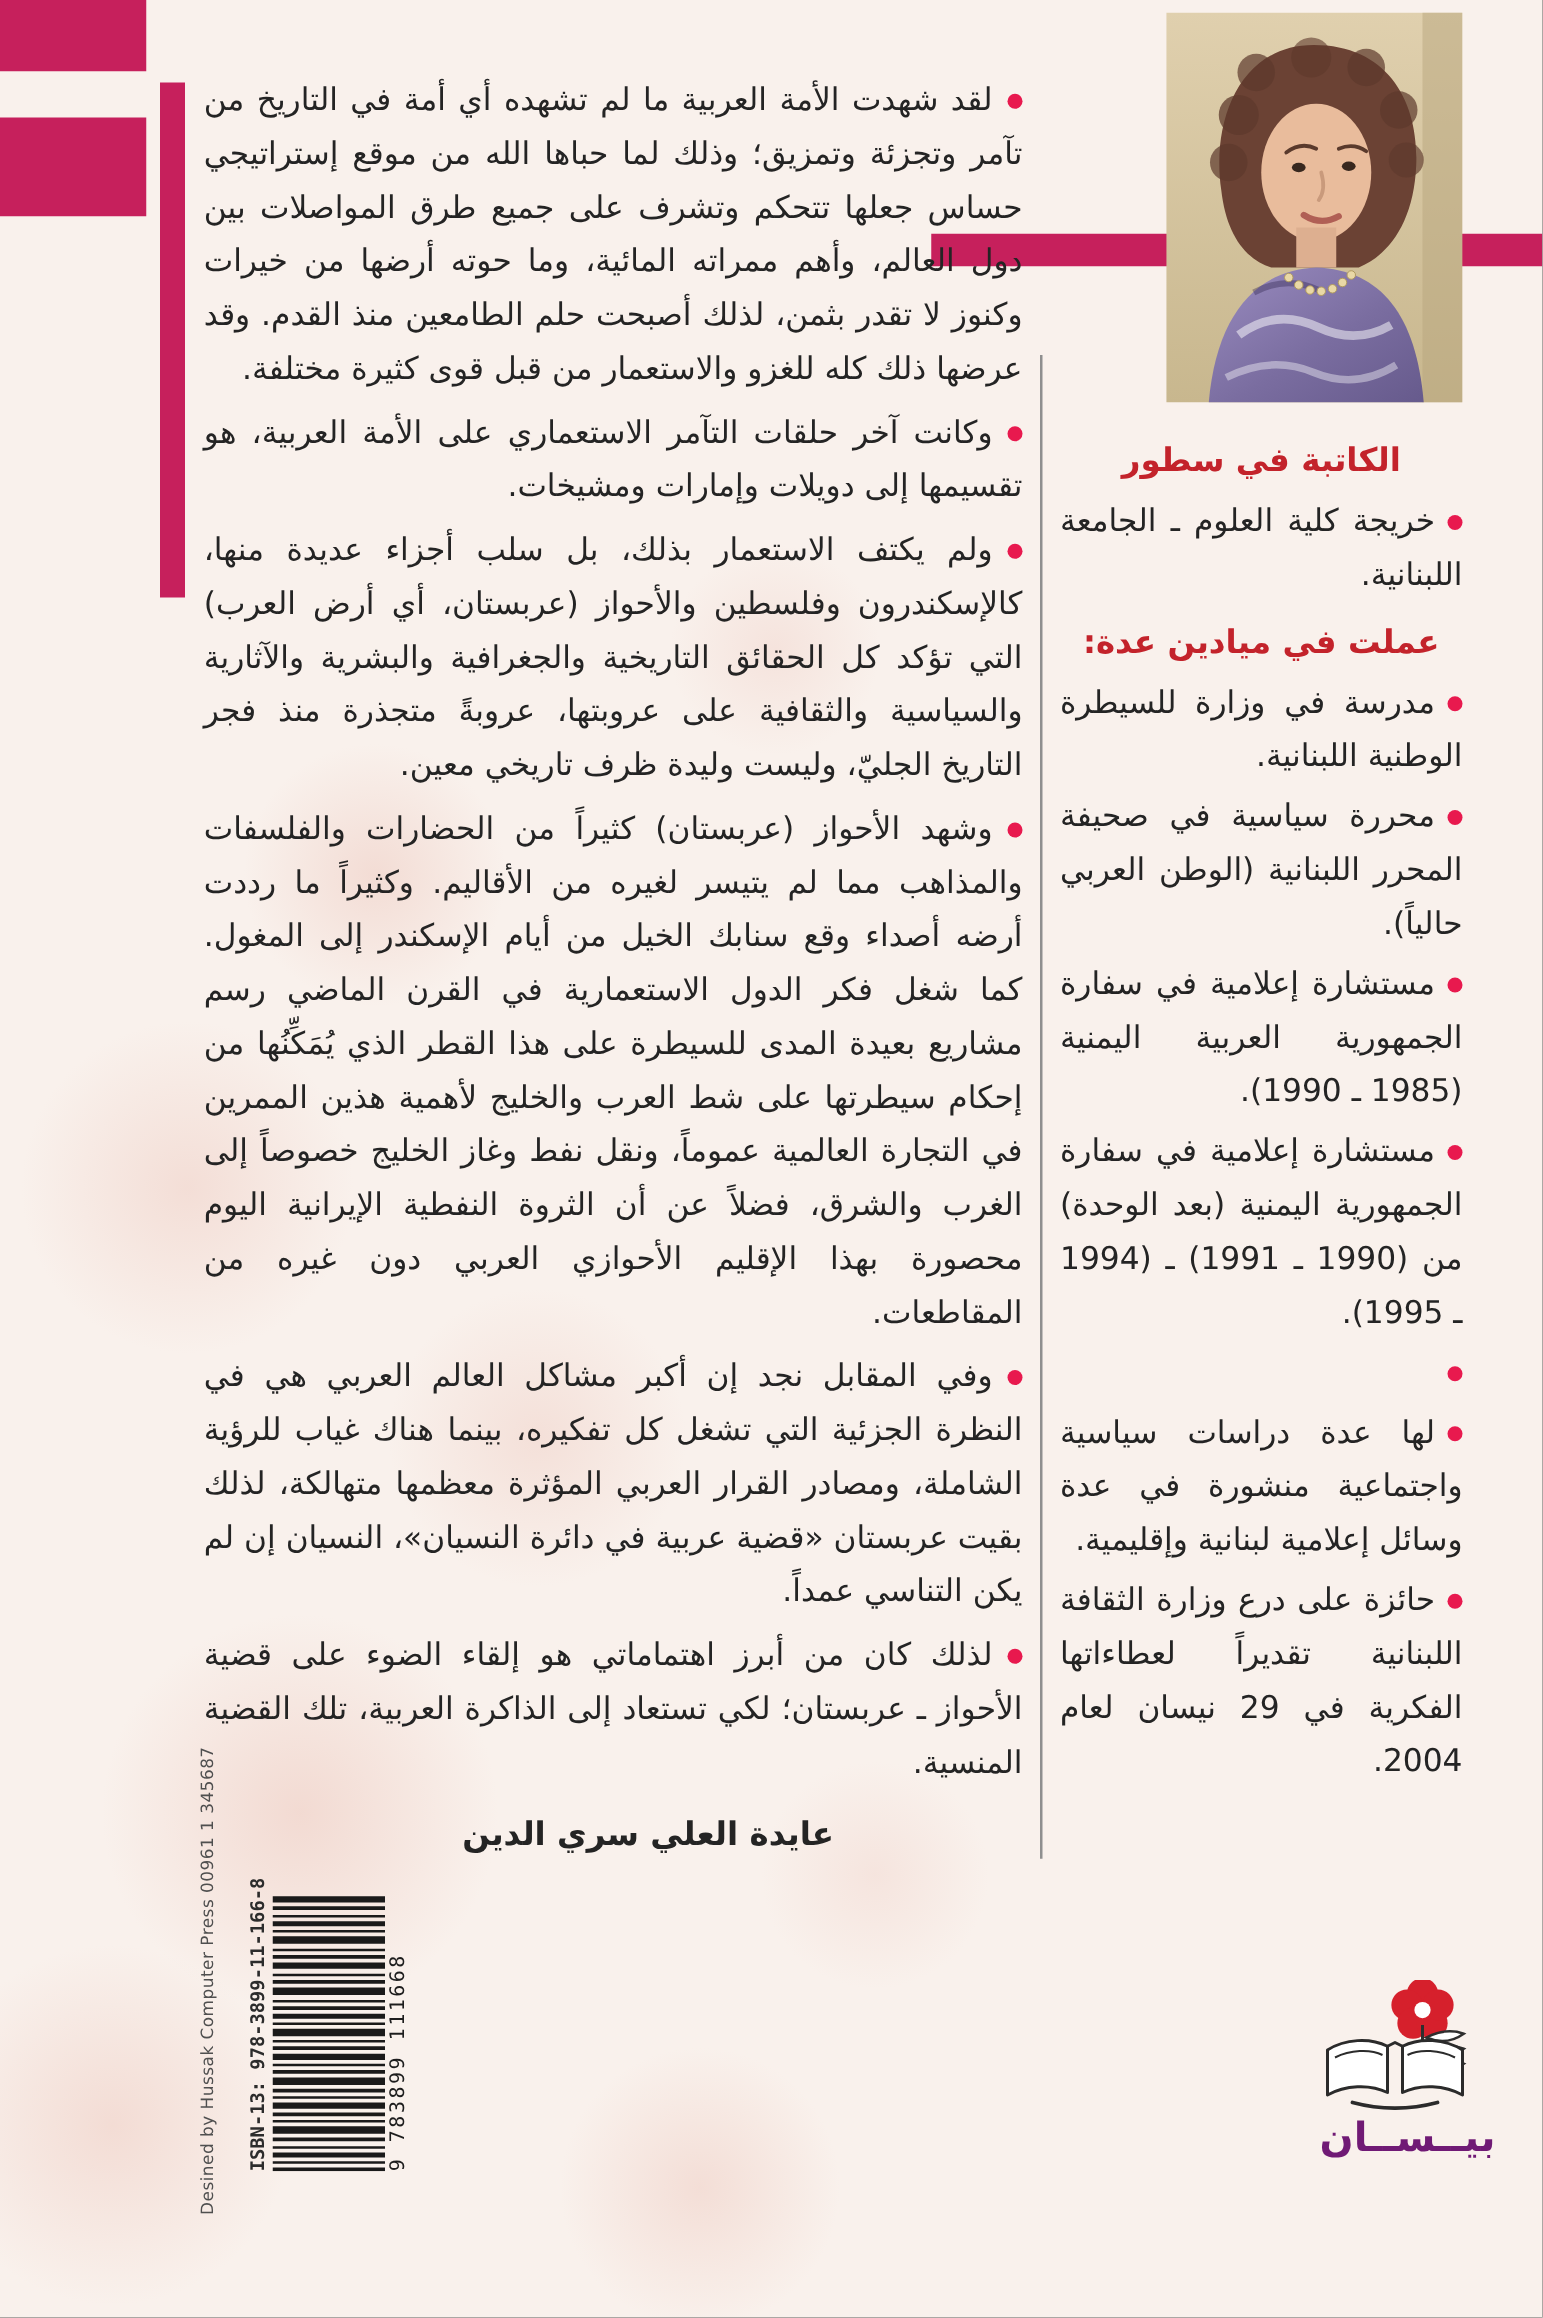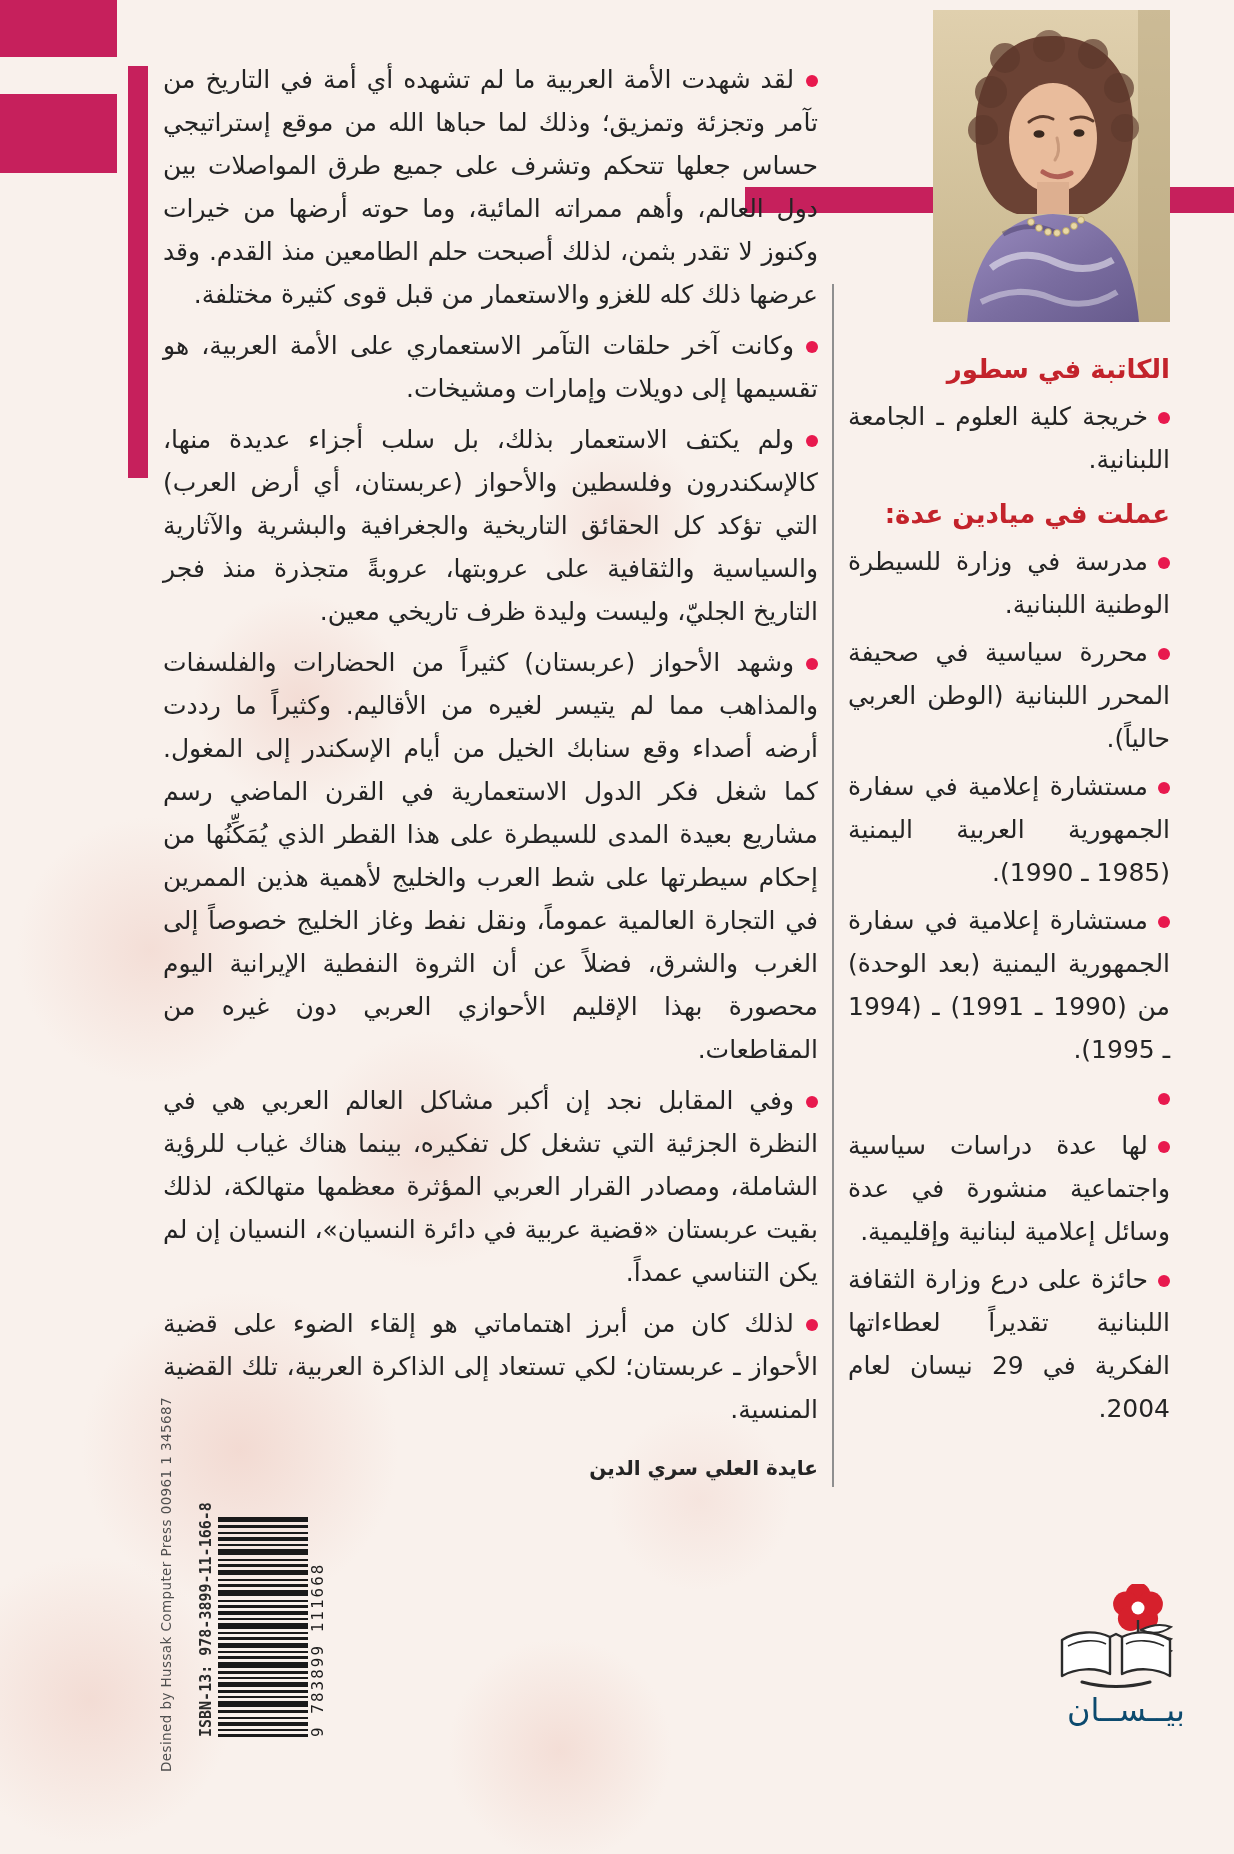--- a/index.html
+++ b/index.html
@@ -34,45 +34,45 @@
   .main-col{
     position:absolute; left:163px; top:58px; width:655px;
     direction:rtl; text-align:justify;
     font-size:25px; line-height:43px;
   }
   .para { margin:0 0 8px 0; }
   .dot{
     display:inline-block; width:12px; height:12px; border-radius:50%;
     background:#e8194e; margin-left:12px; vertical-align:1px;
   }
-  .sig{ font-weight:bold; font-size:20px; text-align:right; padding-left:56px; margin-top:16px; }
+  .sig{ font-weight:bold; font-size:26px; text-align:center; padding-left:56px; margin-top:16px; }
   
   .divider{ position:absolute; left:832px; top:284px; width:2px; height:1203px; background:#8f8f8f; }
   
   .bio{
     position:absolute; left:848px; top:348px; width:322px;
     direction:rtl; text-align:justify; font-size:25px; line-height:43px;
   }
-  .sec-title{ color:#c3232b; font-weight:bold; font-size:26px; text-align:right; margin:12px 0 4px 0; }
+  .sec-title{ color:#c3232b; font-weight:bold; font-size:26px; text-align:center; margin:12px 0 4px 0; }
   .sec-title.first{ margin-top:0; }
   .bio-item{ margin:0 0 5px 0; }
   .bio .dot{ width:12px; height:12px; margin-left:10px; }
   
   .rot{ position:absolute; transform:rotate(-90deg); transform-origin:left top; }
   .designed{ left:158px; top:1772px; width:268px; height:18px;
              font-size:13.5px; color:#4f4f4f; letter-spacing:.4px; white-space:nowrap; }
   .isbn-unit{ left:196px; top:1737px; width:222px; height:134px; }
   .isbn-label{ font-family:"DejaVu Sans Mono", monospace; font-size:15px; font-weight:bold;
                color:#2c2c2c; line-height:20px; white-space:nowrap; }
   .bars{ display:block; margin-top:2px; }
   .bar-digits{ font-family:"DejaVu Sans Mono", monospace; font-size:16px; color:#1d1d1d;
                line-height:20px; letter-spacing:2px; white-space:nowrap; }
   
   .pub{ position:absolute; left:1048px; top:1584px; width:156px; text-align:center; }
-  .pub-name{ direction:rtl; font-size:32px; font-weight:normal; color:#0c4a6e; margin-top:0; line-height:36px; }
+  .pub-name{ direction:rtl; font-size:32px; font-weight:bold; color:#701a75; margin-top:0; line-height:36px; }
 </style>
 </head>
 <body>
 
 <div class="page">
 
   <div class="blk blk-a"></div>
   <div class="blk blk-b"></div>
   <div class="blk sidebar"></div>
   <div class="blk topband"></div>

